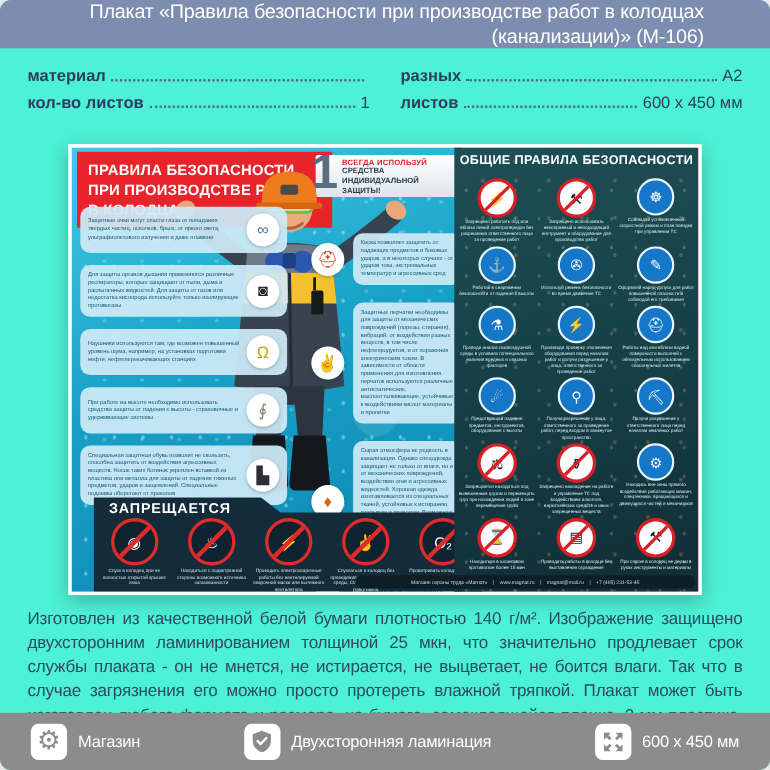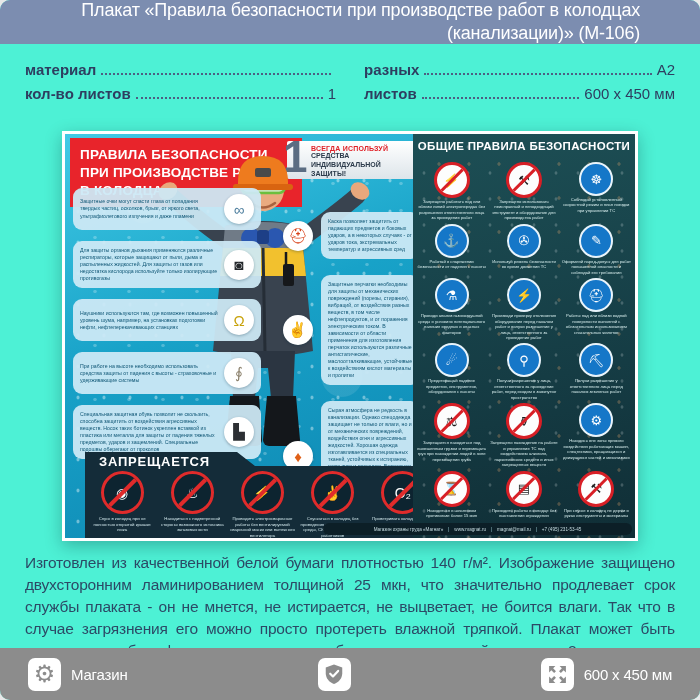--- a/index.html
+++ b/index.html
@@ -421,20 +421,21 @@
       <span class="bico">⚙</span>
       <span class="blab">Магазин</span>
     </div>
     <div class="badge">
       <span class="bico">
         <svg width="22" height="22" viewBox="0 0 32 32">
             <path d="M16 2 L28 6.5 V15 C28 22.5 23 28 16 30.5 C9 28 4 22.5 4 15 V6.5 Z" fill="#8c8c8c"></path>
             <path d="M10.5 15.5 L14.5 19.5 L22 11.5" stroke="#fff" stroke-width="3.2" fill="none" stroke-linecap="round" stroke-linejoin="round"></path>
           </svg>
       </span>
+      <span class="blab">Двухсторонняя ламинация</span>
     </div>
     <div class="badge">
       <span class="bico">
         <svg width="21" height="21" viewBox="0 0 30 30">
             <g fill="#8c8c8c">
               <path d="M3 3 h9 l-3.2 3.2 4 4 -2.6 2.6 -4-4 L3 12 Z"></path>
               <path d="M27 3 v9 l-3.2-3.2 -4 4 -2.6-2.6 4-4 L18 3 Z"></path>
               <path d="M3 27 v-9 l3.2 3.2 4-4 2.6 2.6 -4 4 3.2 3.2 Z"></path>
               <path d="M27 27 h-9 l3.2-3.2 -4-4 2.6-2.6 4 4 L27 18 Z"></path>
             </g>

